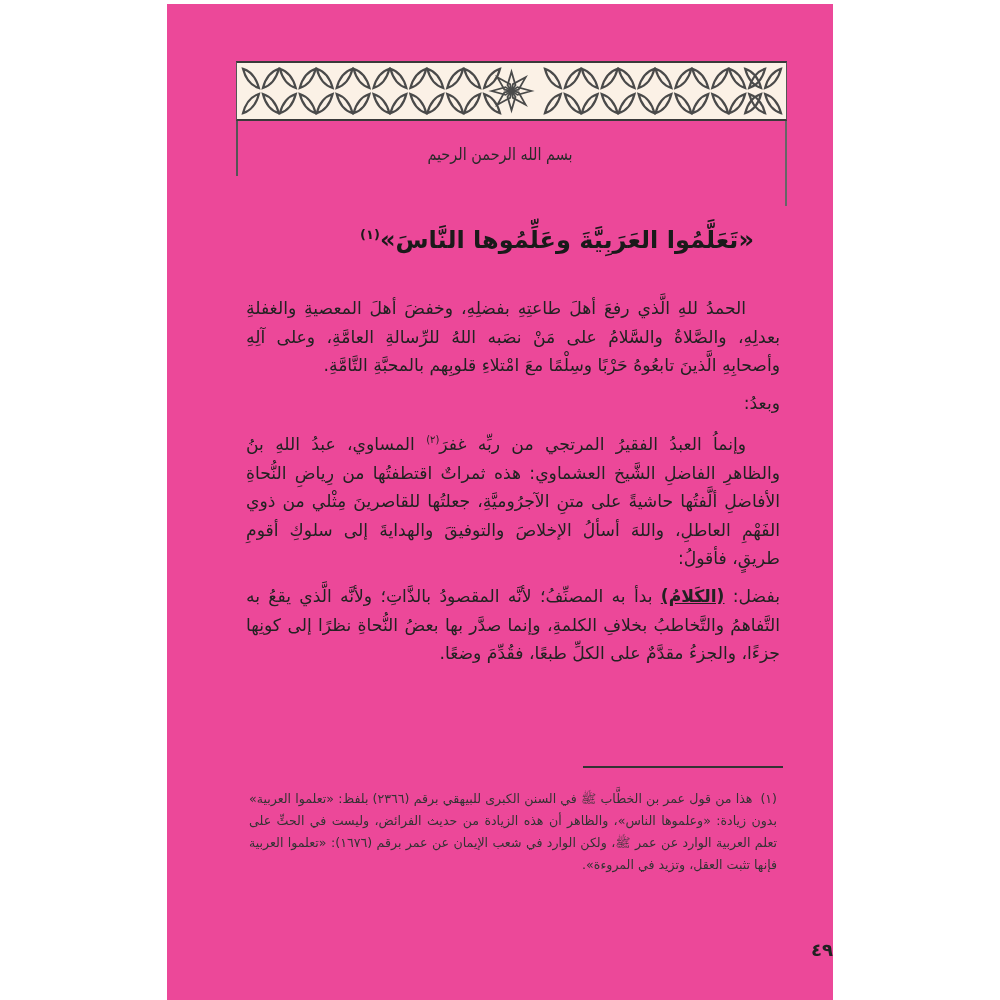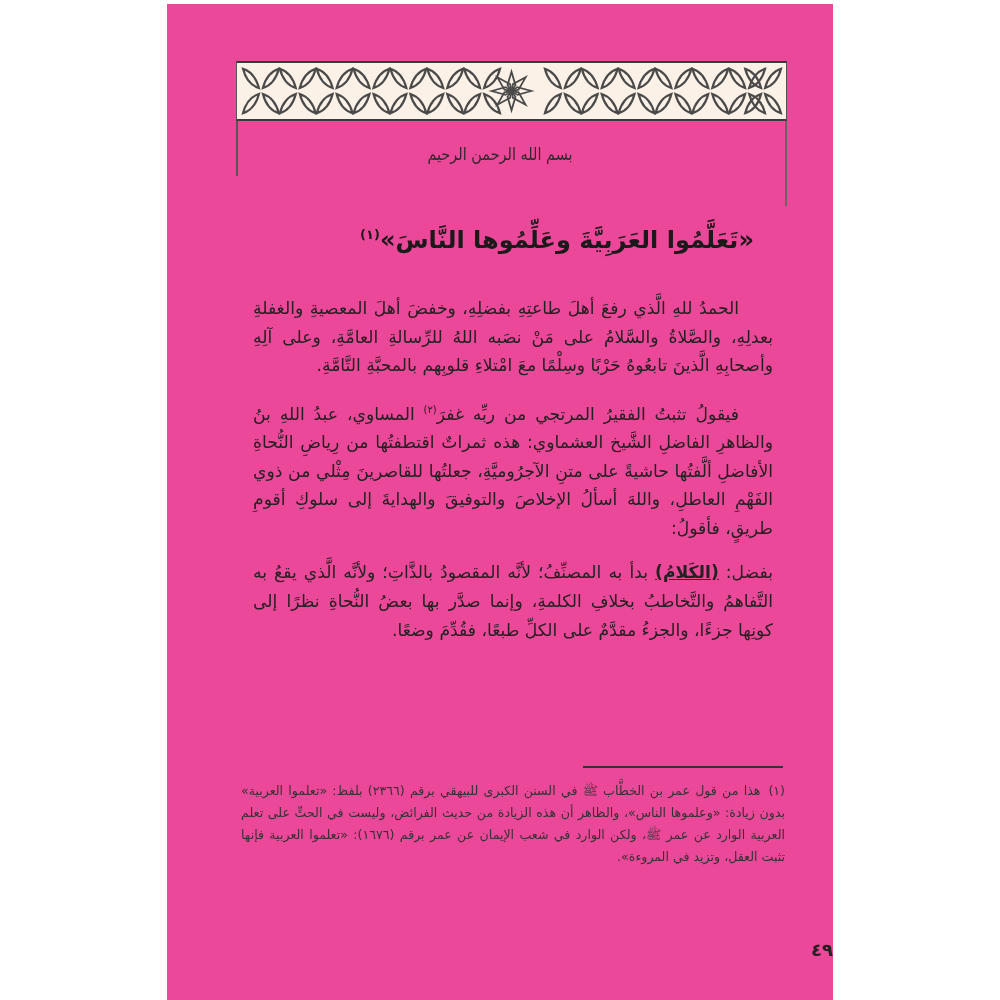--- a/index.html
+++ b/index.html
@@ -62,21 +62,21 @@
     left: 70px; top: 290px;
     width: 552px;
     direction: rtl;
     text-align: justify;
     text-align-last: right;
     font-family: "DejaVu Sans", sans-serif;
     font-size: 17.2px;
     line-height: 28.6px;
     color: #222;
   }
-  .body-text p { margin: 16px; }
+  .body-text p { margin: 9px; }
   .body-text p.para { text-indent: 34px; margin-top: 6px; }
   .body-text p.first { text-indent: 34px; margin-top: 0; }
   .body-text p.ba3d { text-indent: 0; }
   .body-text p.noindent { text-indent: 0; margin-top: 6px; }
   .body-text sup { font-size: 10px; }
   .body-text .bold { font-weight: bold; text-decoration: underline; }
   .fn-rule {
     position: absolute;
     left: 416px; top: 762px;
     width: 200px; height: 2px;
@@ -87,21 +87,21 @@
     left: 70px; top: 772px;
     width: 552px;
     direction: rtl;
     text-align: justify;
     text-align-last: right;
     font-family: "DejaVu Sans", sans-serif;
     font-size: 12.6px;
     line-height: 22px;
     color: #333;
   }
-  .footnotes p { margin: 4px; }
+  .footnotes p { margin: 12px; }
   .footnotes .fn-num { margin-left: 8px; }
   .page-number {
     position: absolute;
     left: 0; width: 666px; top: 935px;
     text-align: right;
     font-family: "DejaVu Sans", sans-serif;
     font-weight: bold;
     font-size: 18px;
     color: #222;
   }
@@ -155,21 +155,22 @@
   <div class="rule-right"></div>
 
   <div class="basmala">بسم الله الرحمن الرحيم</div>
 
   <div class="title">
     <span>«تَعَلَّمُوا العَرَبِيَّةَ وعَلِّمُوها النَّاسَ»</span><sup>(١)</sup>
   </div>
 
   <div class="body-text">
     <p class="first">الحمدُ للهِ الَّذي رفعَ أهلَ طاعتِهِ بفضلِهِ، وخفضَ أهلَ المعصيةِ والغفلةِ بعدلِهِ، والصَّلاةُ والسَّلامُ على مَنْ نصَبه اللهُ للرِّسالةِ العامَّةِ، وعلى آلِهِ وأصحابِهِ الَّذينَ تابعُوهُ حَرْبًا وسِلْمًا معَ امْتلاءِ قلوبِهم بالمحبَّةِ التَّامَّةِ.</p>
-    <p class="para"><span>فيقولُ تثبتُ الفقيرُ المرتجي من ربِّه غفرَ</span><sup>(٢)</sup><span> المساوي، عبدُ اللهِ بنُ والظاهرِ الفاضلِ الشَّيخ العشماوي: هذه ثمراتٌ اقتطفتُها من رِياضِ النُّحاةِ الأفاضلِ ألَّفتُها حاشيةً على متنِ الآجرُوميَّةِ، جعلتُها للقاصرينَ مِثْلي من ذوي الفَهْمِ العاطلِ، واللهَ أسألُ الإخلاصَ والتوفيقَ والهدايةَ إلى سلوكِ أقومِ طريقٍ، فأقولُ:</span></p>
+    <p class="ba3d">وبعدُ:</p>
+    <p class="para"><span>وإنماُ العبدُ الفقيرُ المرتجي من ربِّه غفرَ</span><sup>(٢)</sup><span> المساوي، عبدُ اللهِ بنُ والظاهرِ الفاضلِ الشَّيخ العشماوي: هذه ثمراتٌ اقتطفتُها من رِياضِ النُّحاةِ الأفاضلِ ألَّفتُها حاشيةً على متنِ الآجرُوميَّةِ، جعلتُها للقاصرينَ مِثْلي من ذوي الفَهْمِ العاطلِ، واللهَ أسألُ الإخلاصَ والتوفيقَ والهدايةَ إلى سلوكِ أقومِ طريقٍ، فأقولُ:</span></p>
     <p class="noindent"><span>بفضل: </span><span class="bold">(الكَلامُ)</span><span> بدأ به المصنِّفُ؛ لأنَّه المقصودُ بالذَّاتِ؛ ولأنَّه الَّذي يقعُ به التَّفاهمُ والتَّخاطبُ بخلافِ الكلمةِ، وإنما صدَّر بها بعضُ النُّحاةِ نظرًا إلى كونِها جزءًا، والجزءُ مقدَّمٌ على الكلِّ طبعًا، فقُدِّمَ وضعًا.</span></p>
   </div>
 
   <div class="fn-rule"></div>
 
   <div class="footnotes">
     <p><span class="fn-num">(١)</span><span>هذا من قول عمر بن الخطَّاب ﷺ في السنن الكبرى للبيهقي برقم (٢٣٦٦) بلفظ: «تعلموا العربية» بدون زيادة: «وعلموها الناس»، والظاهر أن هذه الزيادة من حديث الفرائض، وليست في الحثِّ على تعلم العربية الوارد عن عمر ﷺ، ولكن الوارد في شعب الإيمان عن عمر برقم (١٦٧٦): «تعلموا العربية فإنها تثبت العقل، وتزيد في المروءة».</span></p>
   </div>
 
   <div class="page-number">٤٩</div>

